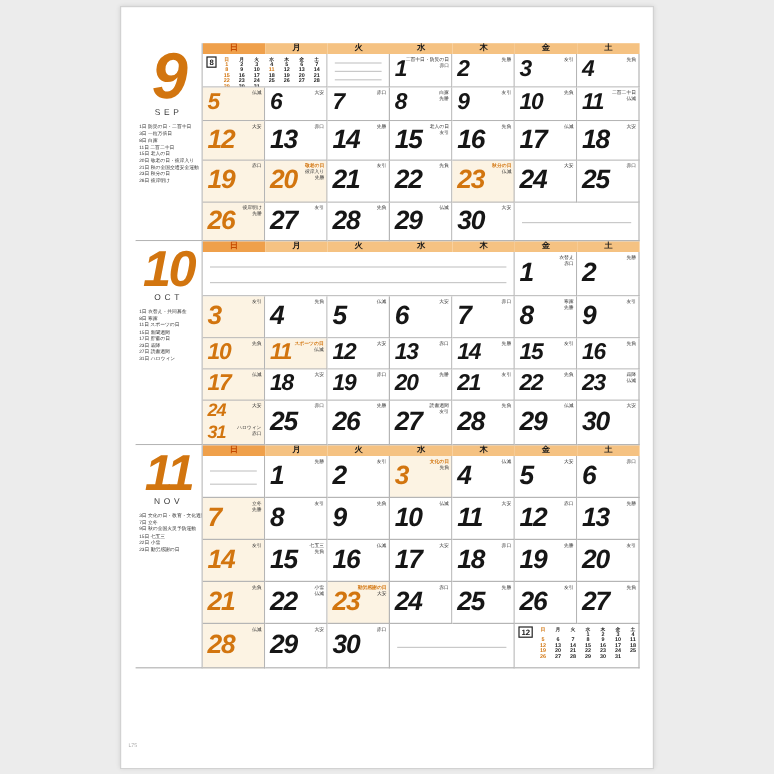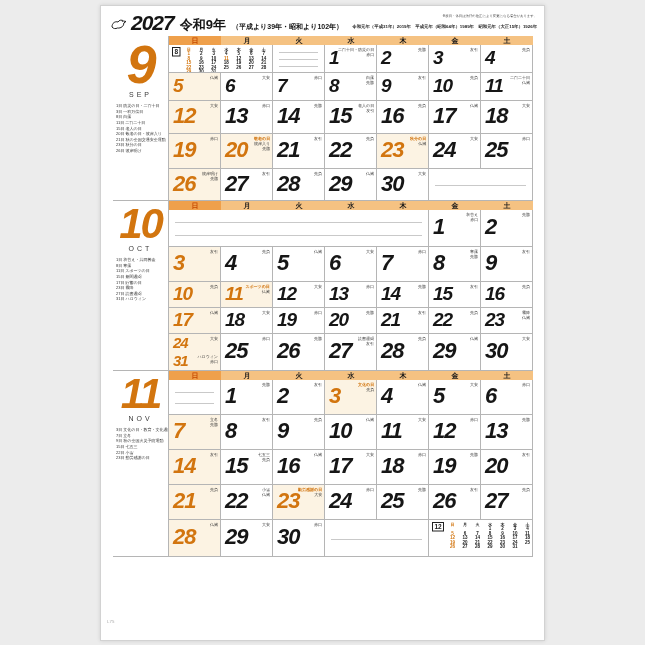--- a/index.html
+++ b/index.html
@@ -81,35 +81,20 @@
   .corner{
     position:absolute;left:6px;bottom:16px;font-size:8px;color:#aaa;
     transform:scale(.55);transform-origin:bottom left;
   }
 </style>
 </head>
 <body>
 
 <div class="sheet">
 
-  <div class="hdr">
-    <div class="hdr-left">
-      <svg class="logo" viewBox="0 0 17 13">
-        <path d="M2 9 C2 5 5 3 8 4 C9 2 12 1.5 13.5 3 L16 3.5 L13.8 5 C14 8 11 10.5 7.5 10 C5.5 11 3.5 10.8 2 9 Z" fill="none" stroke="#222" stroke-width="1"></path>
-        <circle cx="12.4" cy="3.6" r="0.5" fill="#222"></circle>
-      </svg>
-      <span class="year">2027</span>
-      <span class="era">令和9年</span>
-      <span class="era-note">（平成より39年・昭和より102年）</span>
-    </div>
-    <div class="fine">
-      <div class="l1">※祝日・休日は法律の改正により変更になる場合があります。</div>
-      <div class="l2">令和元年（平成31年）2019年　平成元年（昭和64年）1989年　昭和元年（大正15年）1926年</div>
-    </div>
-  </div>
 
   <div class="cal" id="cal">
       <div class="mb" style="grid-template-rows: 9px 28px 28px 33px 35px 32px;">
         <div class="panel" style="grid-row: 1 / span 6;">
           <div class="bignum one">9</div>
           <div class="enlbl">SEP</div>
           <div class="pnotes">
             <div>1日 防災の日・二百十日</div>
             <div>3日 一粒万倍日</div>
             <div>8日 白露</div>

